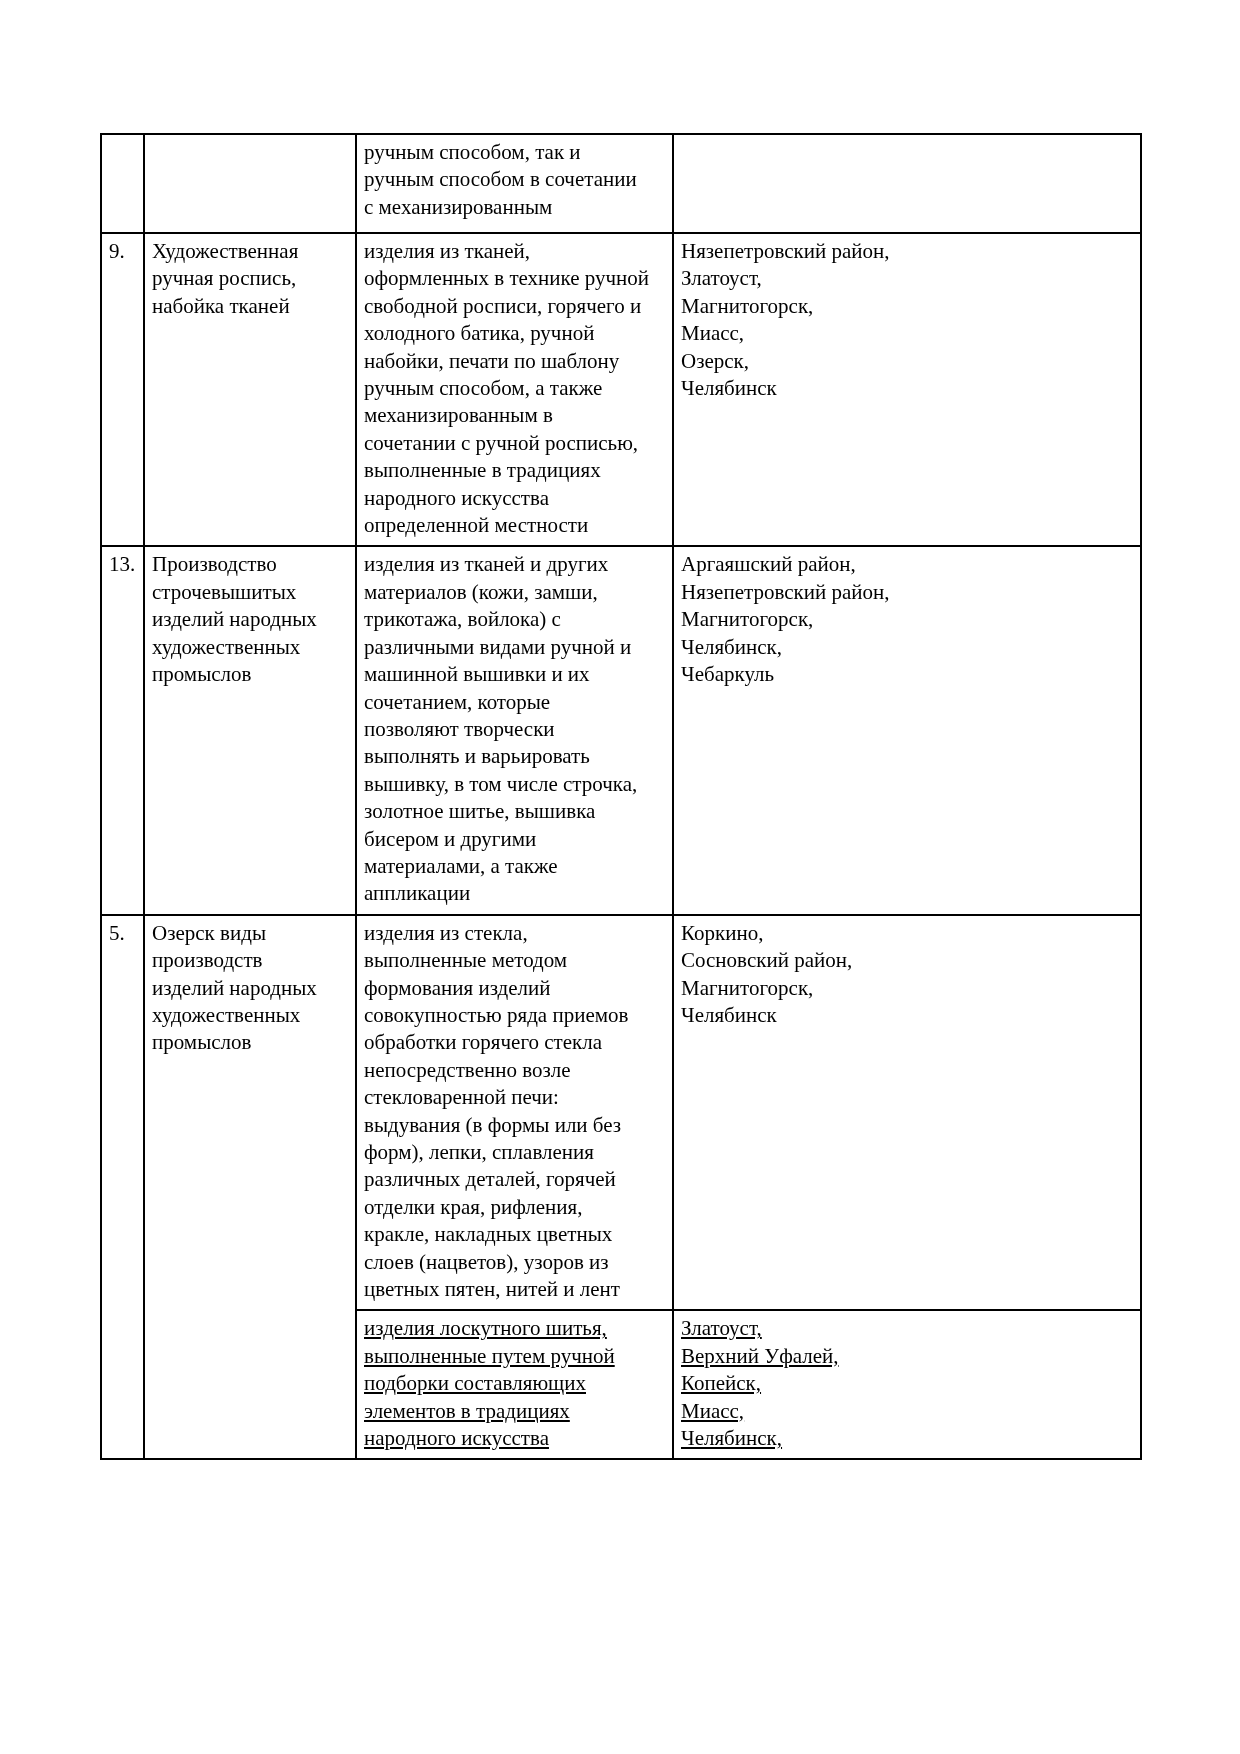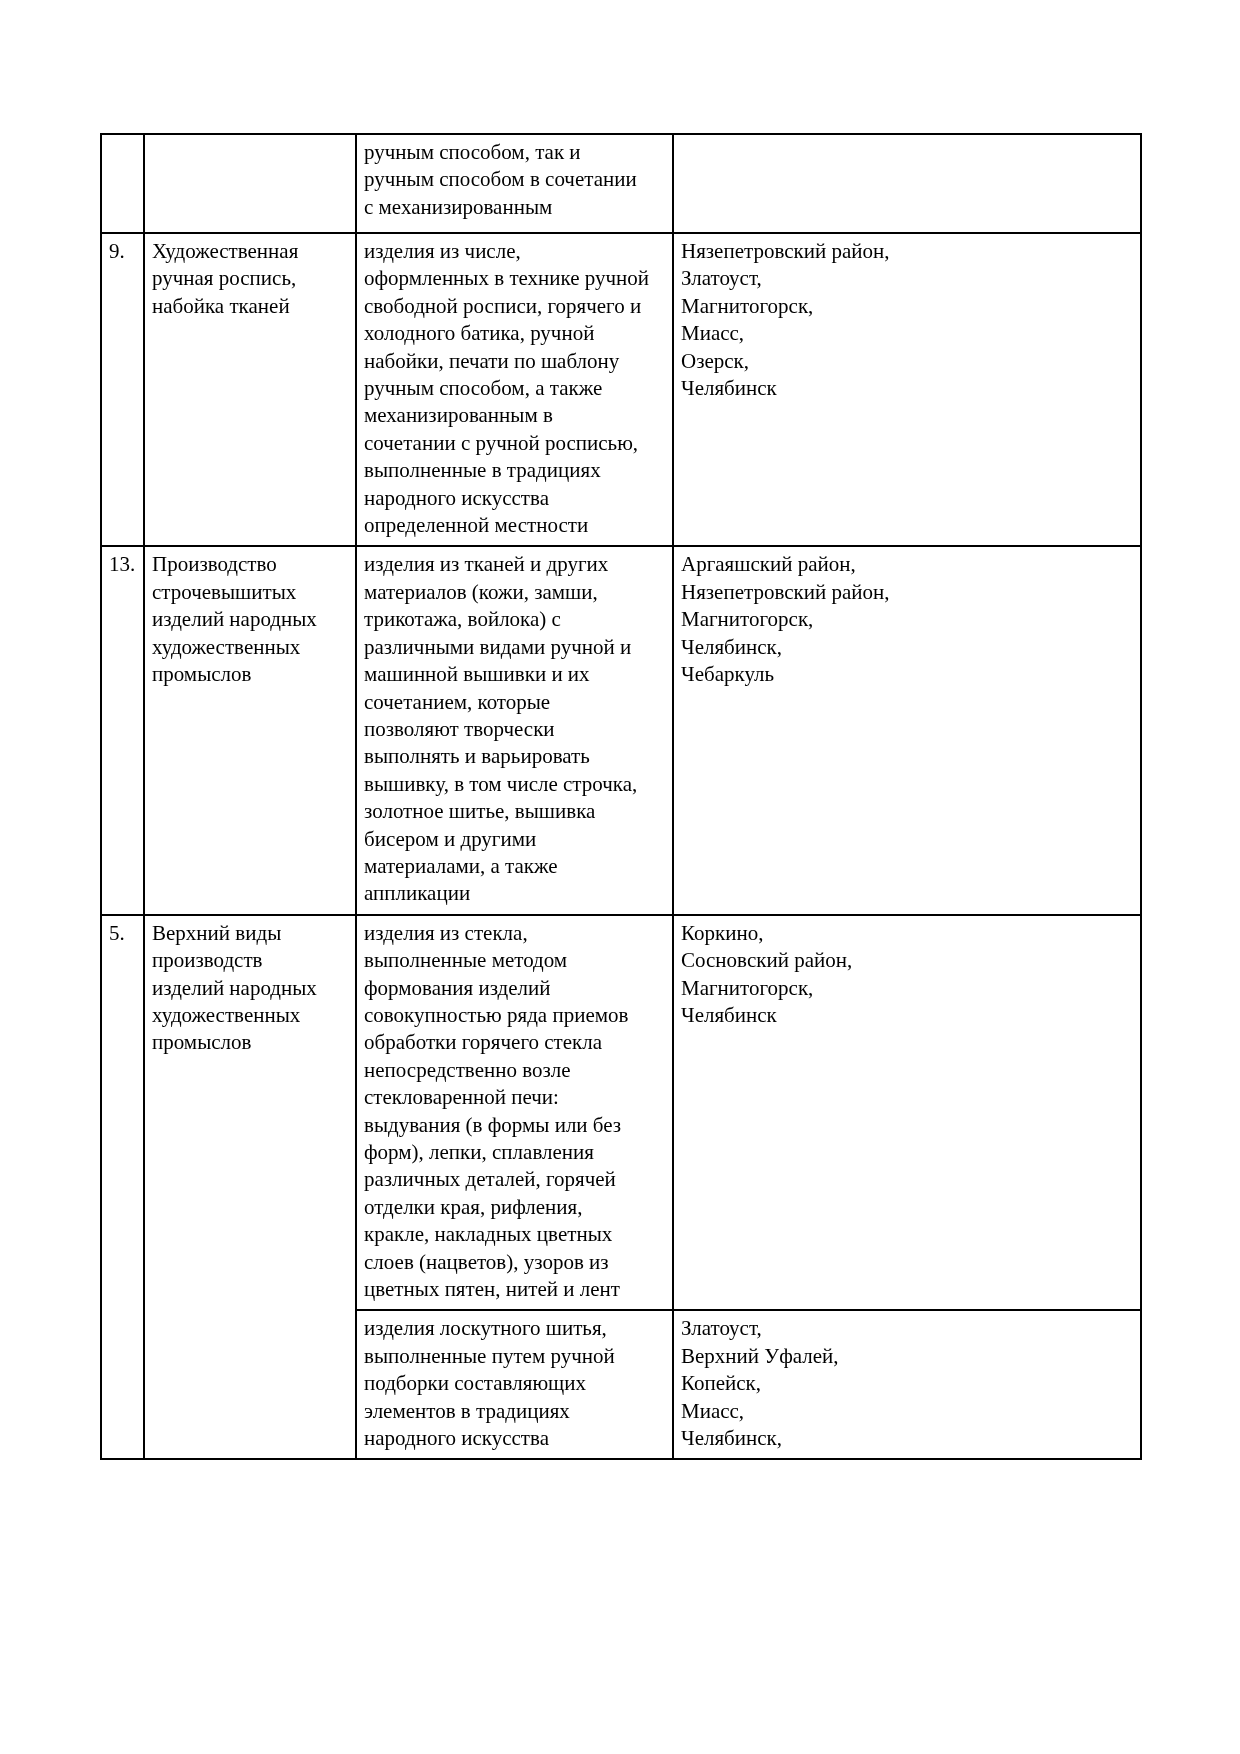--- a/index.html
+++ b/index.html
@@ -39,21 +39,21 @@
     }
     td.num-cell {
       padding-left: 4px;
       padding-right: 2px;
     }
     
     tr.r0 td { height: 99px; }
     tr.r1 td { height: 303px; }
     tr.r2 td { height: 353px; }
     tr.r3 td.sub-cell { height: 382px; }
-    tr.r4 td.sub-cell { height: 146px; }
+    tr.r4 td.sub-cell { height: 146px; text-decoration: underline; }
   </style>
 </head>
 <body>
 
 <div class="page">
   <table class="doc-table">
     <colgroup>
       <col style="width:43px">
       <col style="width:212px">
       <col style="width:317px">
@@ -67,21 +67,21 @@
 ручным способом в сочетании
 с механизированным</td>
         <td></td>
       </tr>
 
       <tr class="r1">
         <td class="num-cell">9.</td>
         <td>Художественная
 ручная роспись,
 набойка тканей</td>
-        <td>изделия из числе,
+        <td>изделия из тканей,
 оформленных в технике ручной
 свободной росписи, горячего и
 холодного батика, ручной
 набойки, печати по шаблону
 ручным способом, а также
 механизированным в
 сочетании с ручной росписью,
 выполненные в традициях
 народного искусства
 определенной местности</td>
@@ -115,21 +115,21 @@
 аппликации</td>
         <td>Аргаяшский район,
 Нязепетровский район,
 Магнитогорск,
 Челябинск,
 Чебаркуль</td>
       </tr>
 
       <tr class="r3">
         <td class="num-cell" rowspan="2">5.</td>
-        <td rowspan="2">Верхний виды
+        <td rowspan="2">Озерск виды
 производств
 изделий народных
 художественных
 промыслов</td>
         <td class="sub-cell">изделия из стекла,
 выполненные методом
 формования изделий
 совокупностью ряда приемов
 обработки горячего стекла
 непосредственно возле

